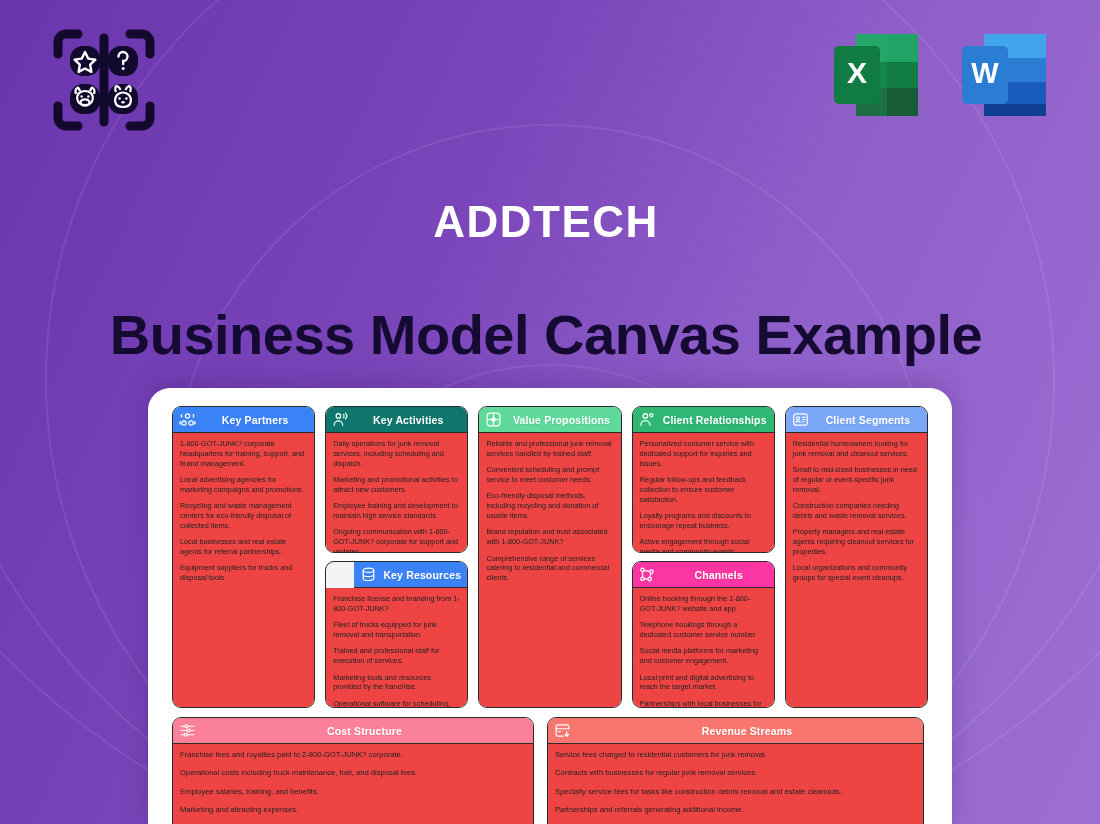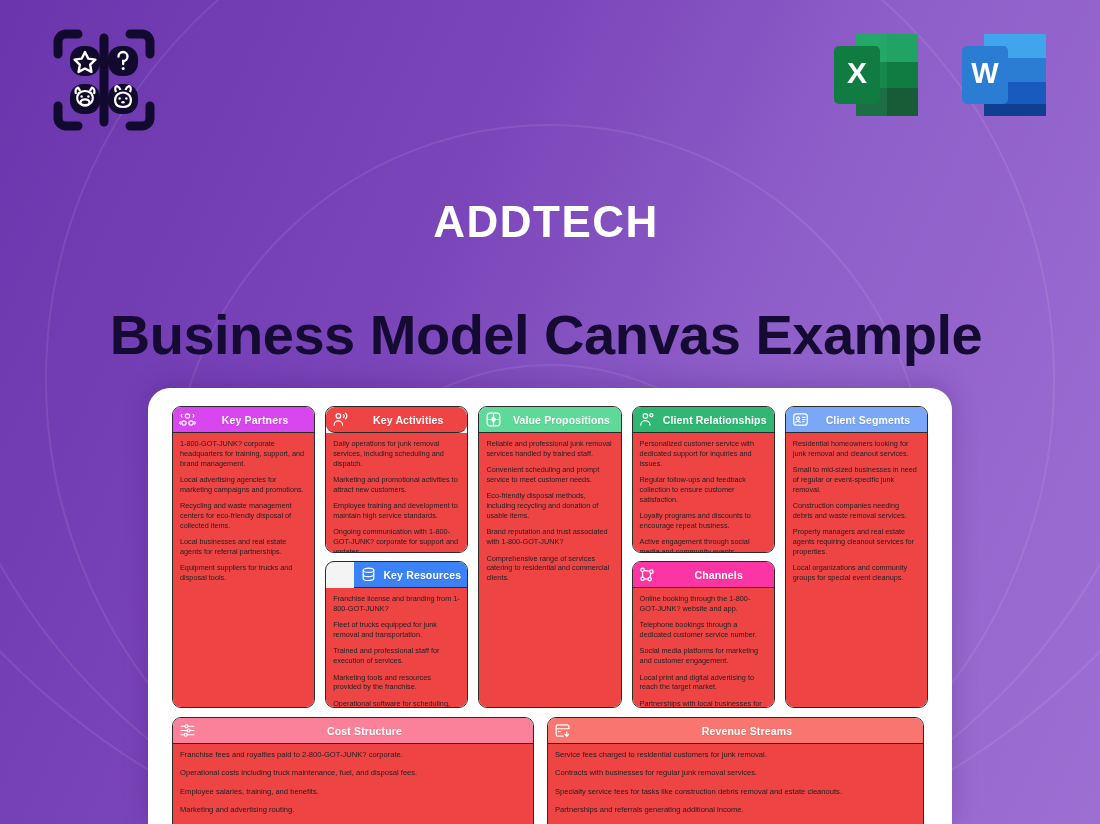--- a/index.html
+++ b/index.html
@@ -135,22 +135,22 @@
   #bottom-row {
     display: grid;
     grid-template-columns: 362px 377px;
     gap: 13px;
     margin-top: 9px;
     height: 116px;
   }
   #bottom-row .card-body .bullet { font-size: 7.6px; margin-bottom: 8px; }
 
   
-  .h-orange  { background: #d946ef; justify-content: space-between; }
-  .h-amber   { background: #ef4444; border-radius: 9px; }
+  .h-orange  { background: #3b82f6; justify-content: space-between; }
+  .h-amber   { background: #0f766e; }
   .h-green   { background: #5fd99a; }
   .h-emerald { background: #2fb773; }
   .h-blue    { background: #7aa7f7; }
   .h-purple  { background: #3b82f6; margin-left: 28px; }
   .h-pink    { background: #fb36a4; gap: 14px; }
   .h-rose    { background: #fb8099; }
   .h-coral   { background: #f8766f; }
 </style>
 </head>
 <body>
@@ -422,21 +422,21 @@
               <path d="M12 18 H21"></path>
               <circle cx="9.5" cy="18" r="2.1"></circle>
           </svg>
         </span>
         <span class="htitle">Cost Structure</span>
       </div>
       <div class="card-body">
         <div class="bullet">Franchise fees and royalties paid to 2-800-GOT-JUNK? corporate.</div>
         <div class="bullet">Operational costs including truck maintenance, fuel, and disposal fees.</div>
         <div class="bullet">Employee salaries, training, and benefits.</div>
-        <div class="bullet">Marketing and advertising routing.</div>
+        <div class="bullet">Marketing and attracting expenses.</div>
         <div class="bullet">Administrative costs including office supplies, software, and utilities.</div>
       </div>
     </div>
 
     <div class="card">
       <div class="card-head h-coral">
         <span class="hico">
           <svg viewBox="0 0 24 24" fill="none" stroke="#fff" stroke-width="1.7" stroke-linecap="round" stroke-linejoin="round">
             <path d="M21 9 V6.5 a2.5 2.5 0 0 0 -2.5-2.5 H5.5 A2.5 2.5 0 0 0 3 6.5 v11 A2.5 2.5 0 0 0 5.5 20 H13"></path>
             <path d="M3 9.5 H21"></path>

